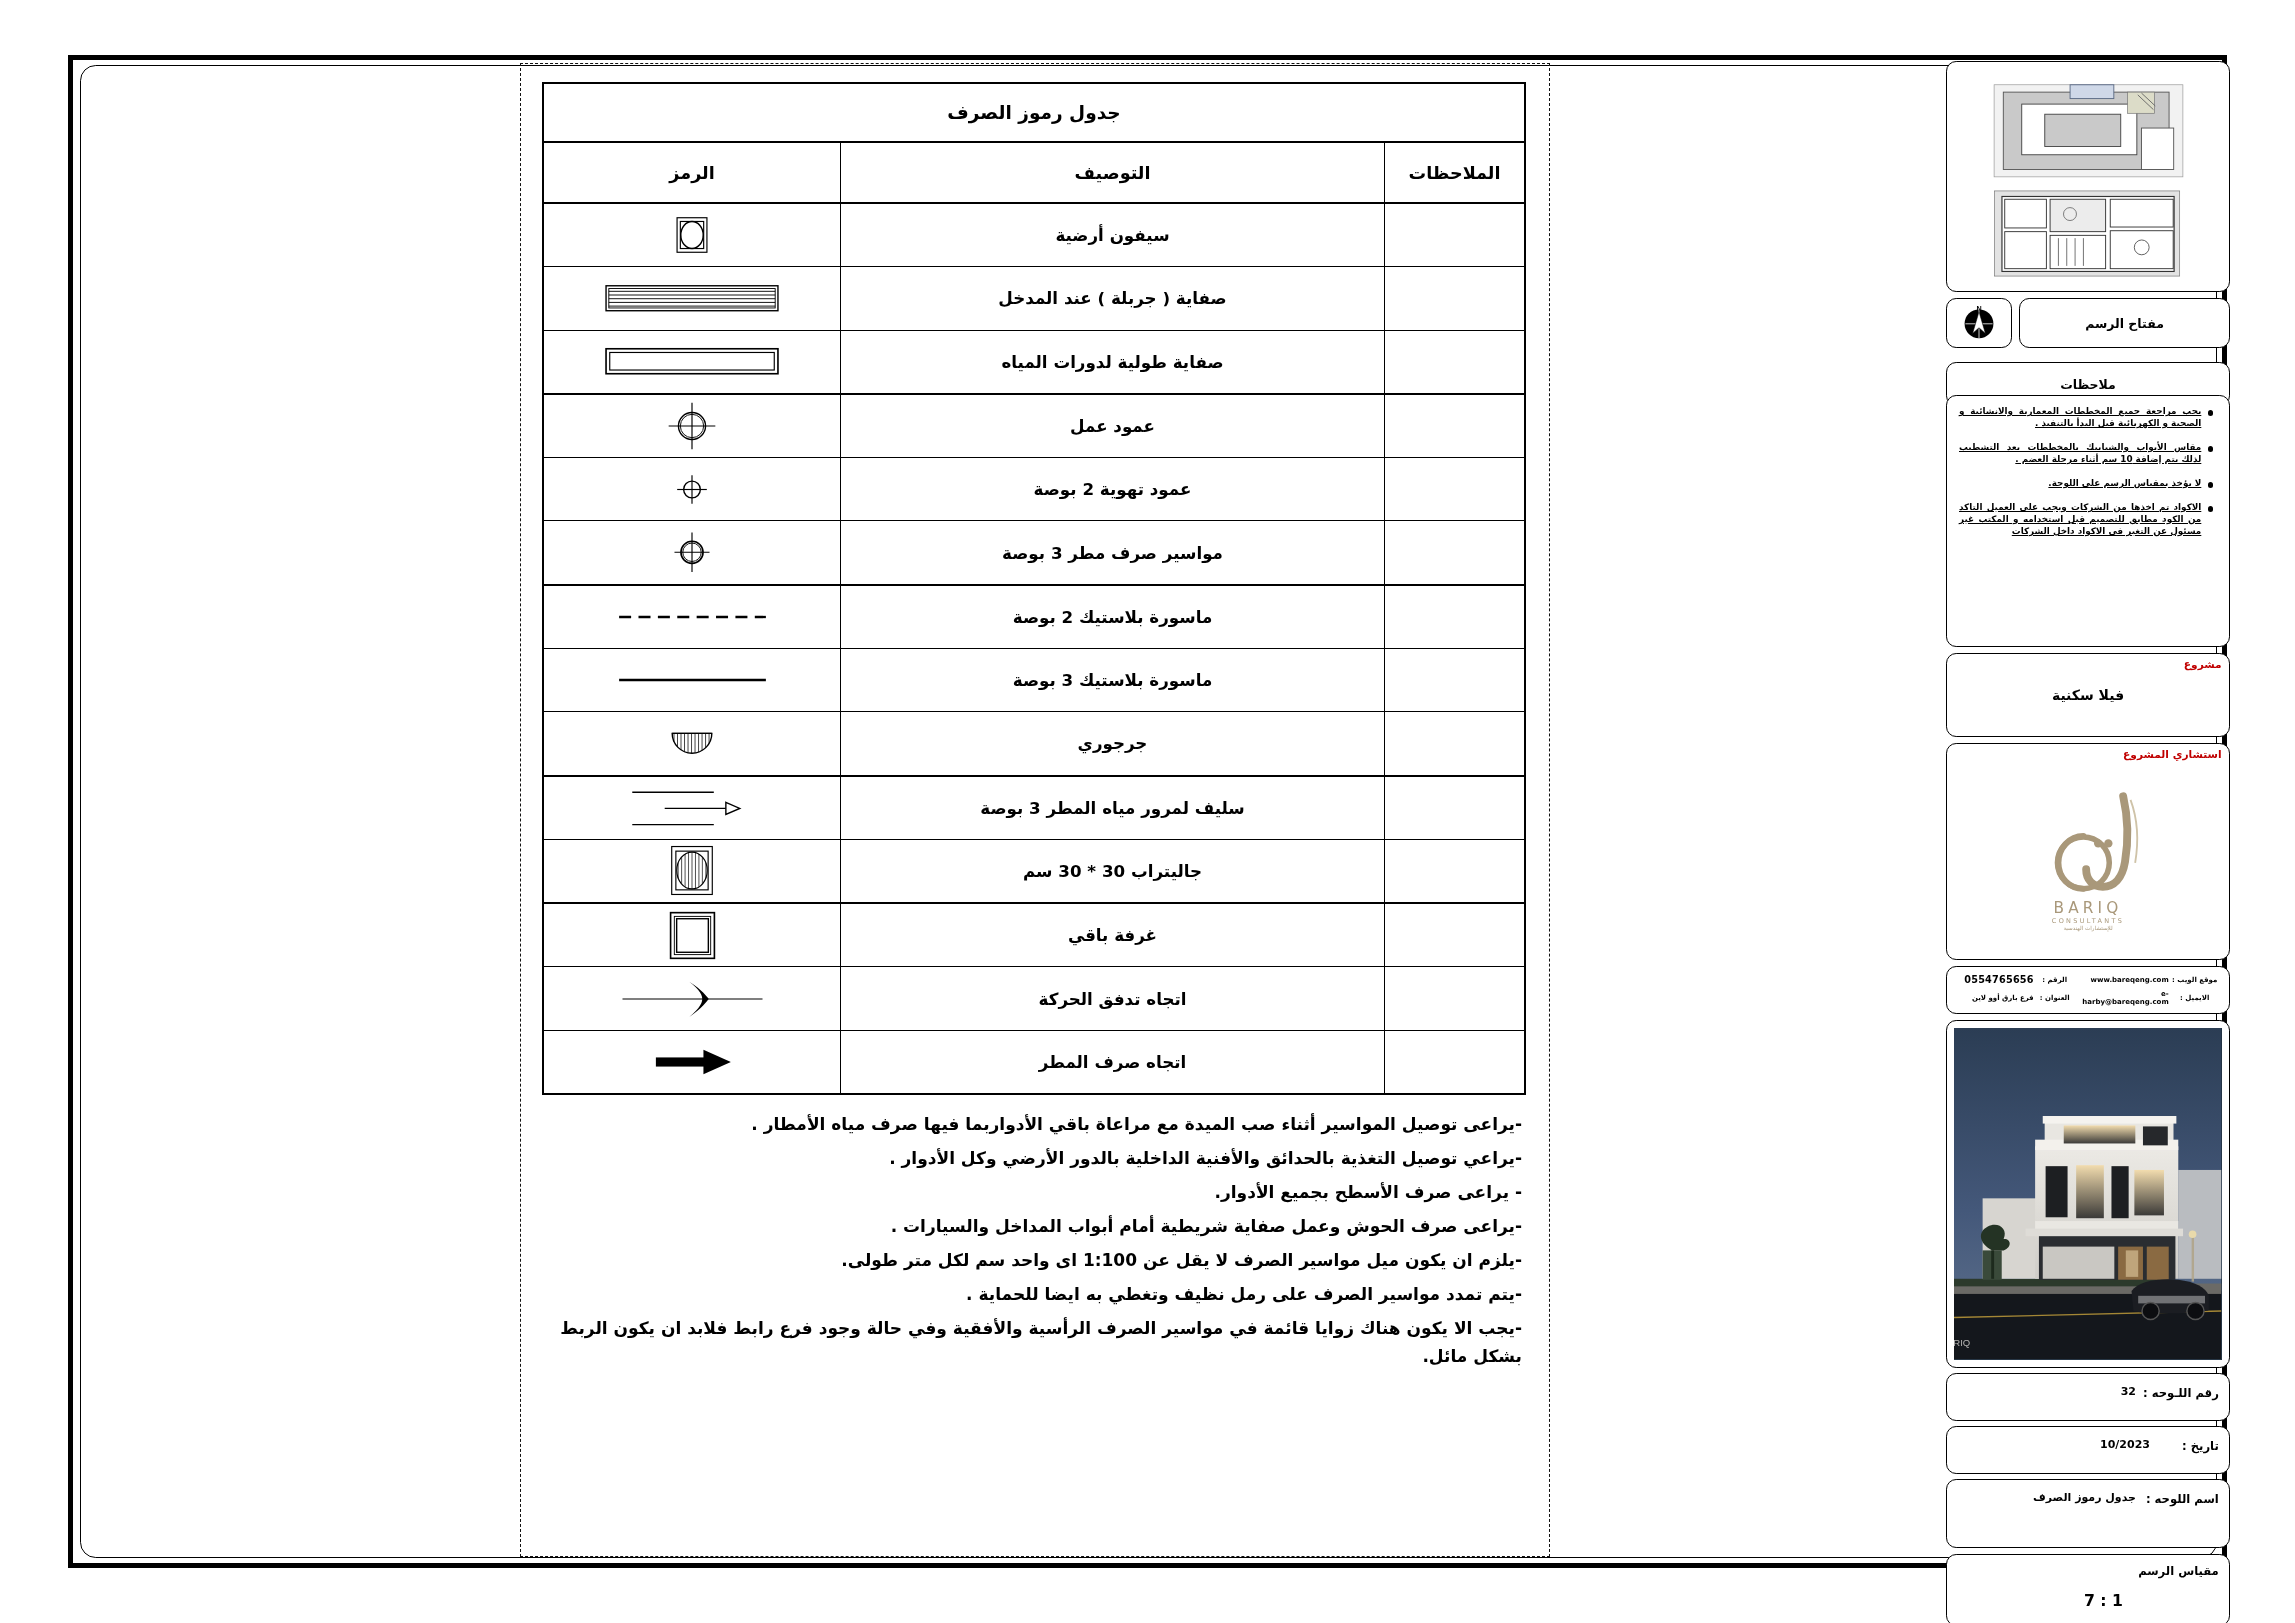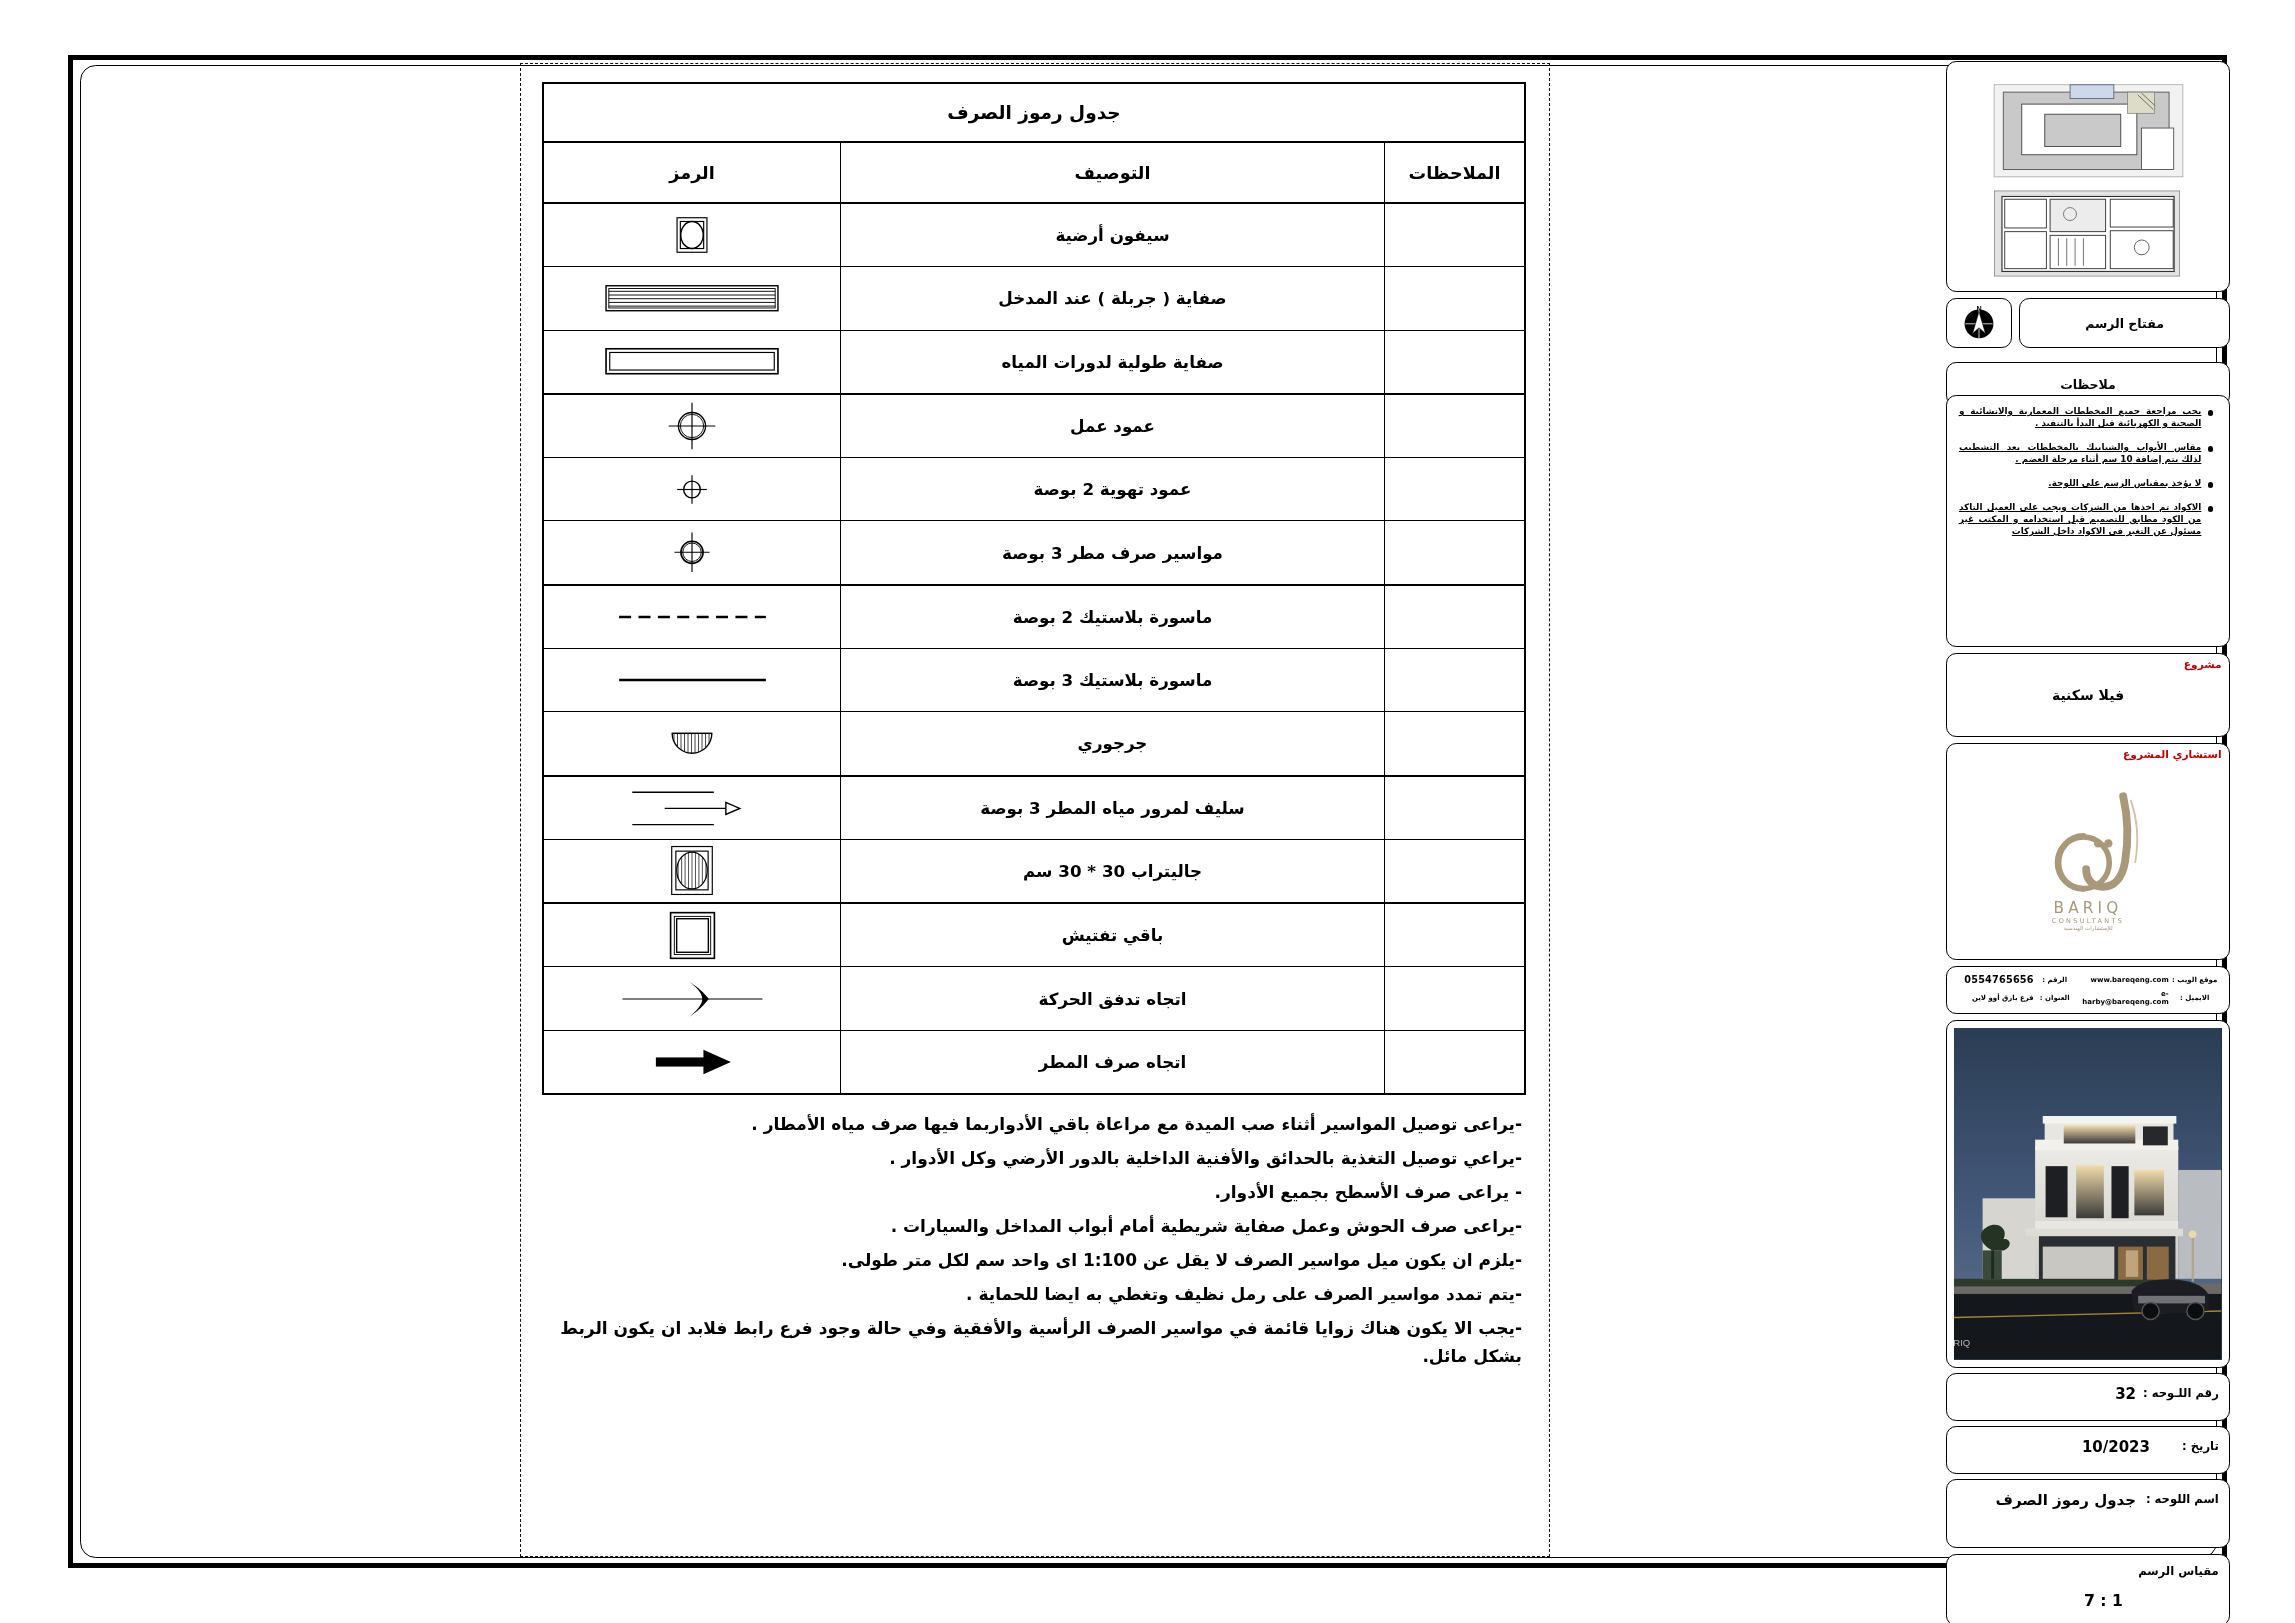--- a/index.html
+++ b/index.html
@@ -125,21 +125,21 @@
   }
   .pod-center{
     width:100%;height:100%;display:flex;align-items:center;justify-content:center;
     font-size:14px;font-weight:700;
   }
   .field-row{
     position:relative;width:100%;height:100%;
     display:flex;align-items:flex-start;padding-top:10.2px;box-sizing:border-box;
   }
   .field-lbl{position:absolute;right:10.2px;top:12px;font-size:11.6px;font-weight:700;}
-  .field-val{position:absolute;right:93px;top:11px;font-size:15px;font-weight:700;}
+  .field-val{position:absolute;right:93px;top:11px;font-size:11px;font-weight:700;}
   .field-val.wide{right:79px;}
   .scale-lbl{position:absolute;right:10.2px;top:9.3px;font-size:11.6px;font-weight:700;}
   .scale-val{position:absolute;right:106px;top:36px;font-size:15.7px;font-weight:700;}
 
   
   .contact-grid{
     display:grid;grid-template-columns:52px 93px 42px 69px;
     align-items:center;width:100%;height:100%;direction:rtl;
     font-size:7px;font-weight:600;
   }
@@ -309,21 +309,21 @@
             <line x1="60" y1="24" x2="60" y2="104" stroke="#000" stroke-width="1.5"></line>
             <line x1="67.5" y1="25.04675402612991" x2="67.5" y2="102.95324597387008" stroke="#000" stroke-width="1.5"></line>
             <line x1="75" y1="28.371058286790138" x2="75" y2="99.62894171320985" stroke="#000" stroke-width="1.5"></line>
             <line x1="82.5" y1="34.73913283739803" x2="82.5" y2="93.26086716260197" stroke="#000" stroke-width="1.5"></line>
             <line x1="90" y1="47.336088381978755" x2="90" y2="80.66391161802125" stroke="#000" stroke-width="1.5"></line>
           </svg>
         </div>
       </div>
       <div class="trow">
         <div class="c-notes"></div>
-        <div class="c-desc">باقي تفتيش</div>
+        <div class="c-desc">غرفة باقي</div>
         <div class="c-sym">
           <svg class="sym" width="55" height="55" viewBox="0 0 118 118">
             <rect x="12" y="10" width="94" height="98" fill="none" stroke="#000" stroke-width="3.5"></rect>
             <rect x="20" y="18" width="78" height="82" fill="none" stroke="#000" stroke-width="2"></rect>
             <rect x="25" y="23" width="68" height="72" fill="none" stroke="#000" stroke-width="3"></rect>
           </svg>
         </div>
       </div>
       <div class="trow">
         <div class="c-notes"></div>

